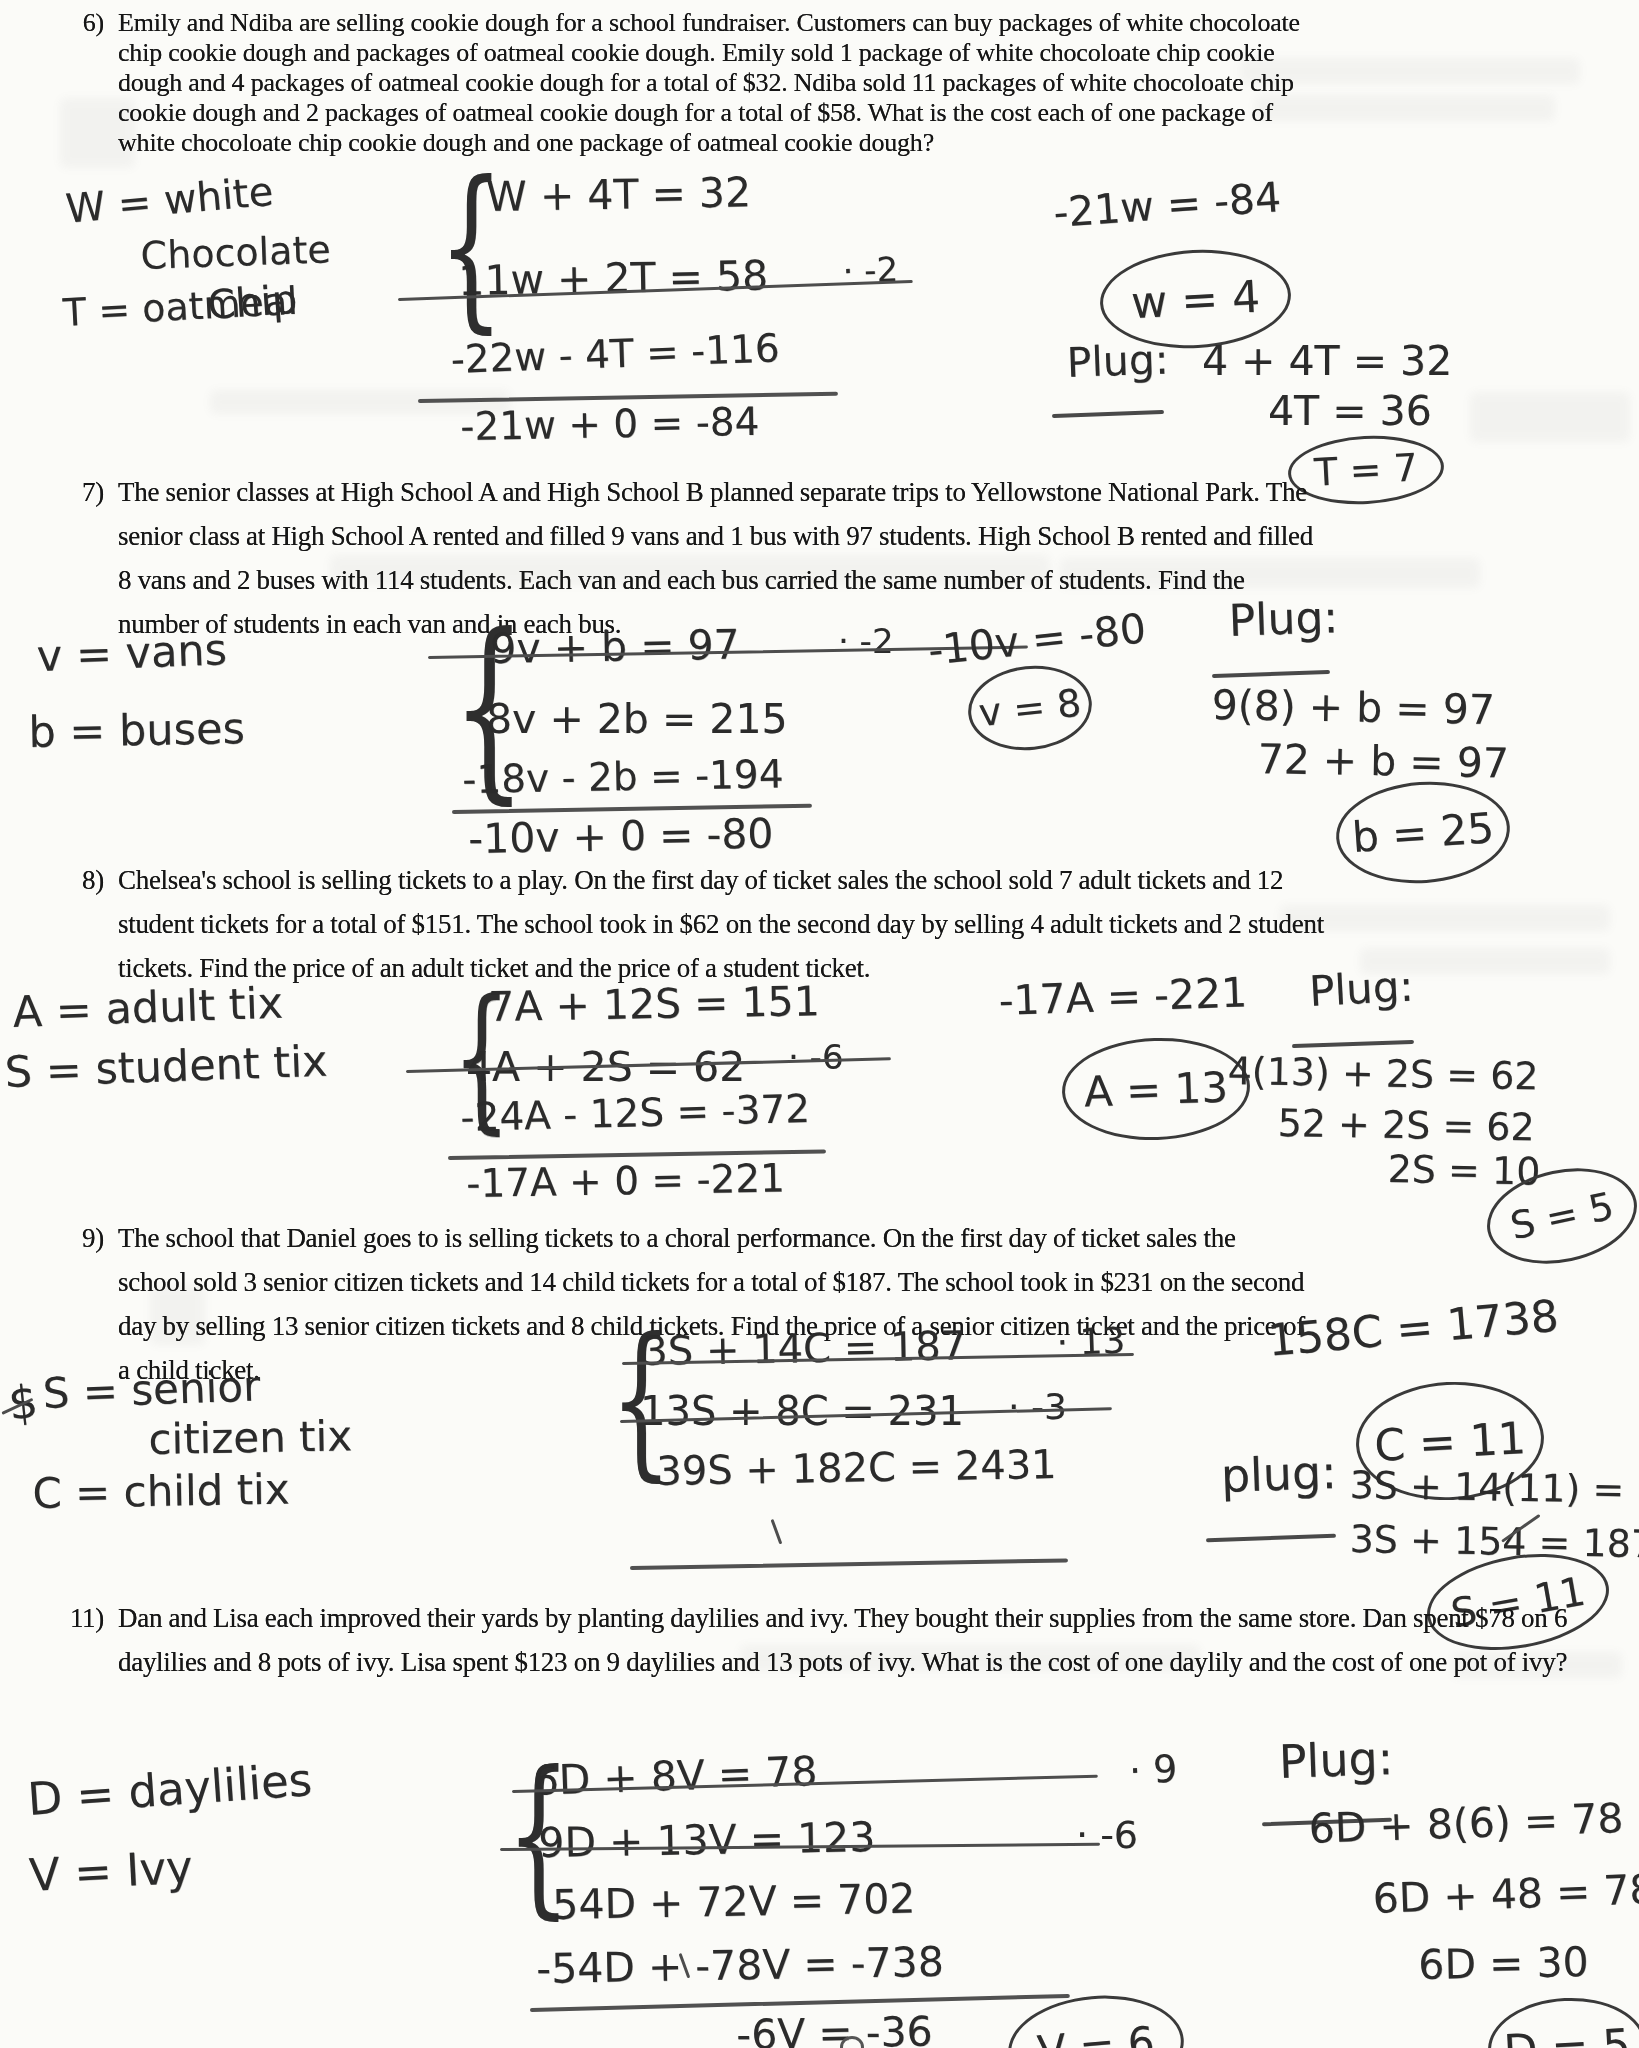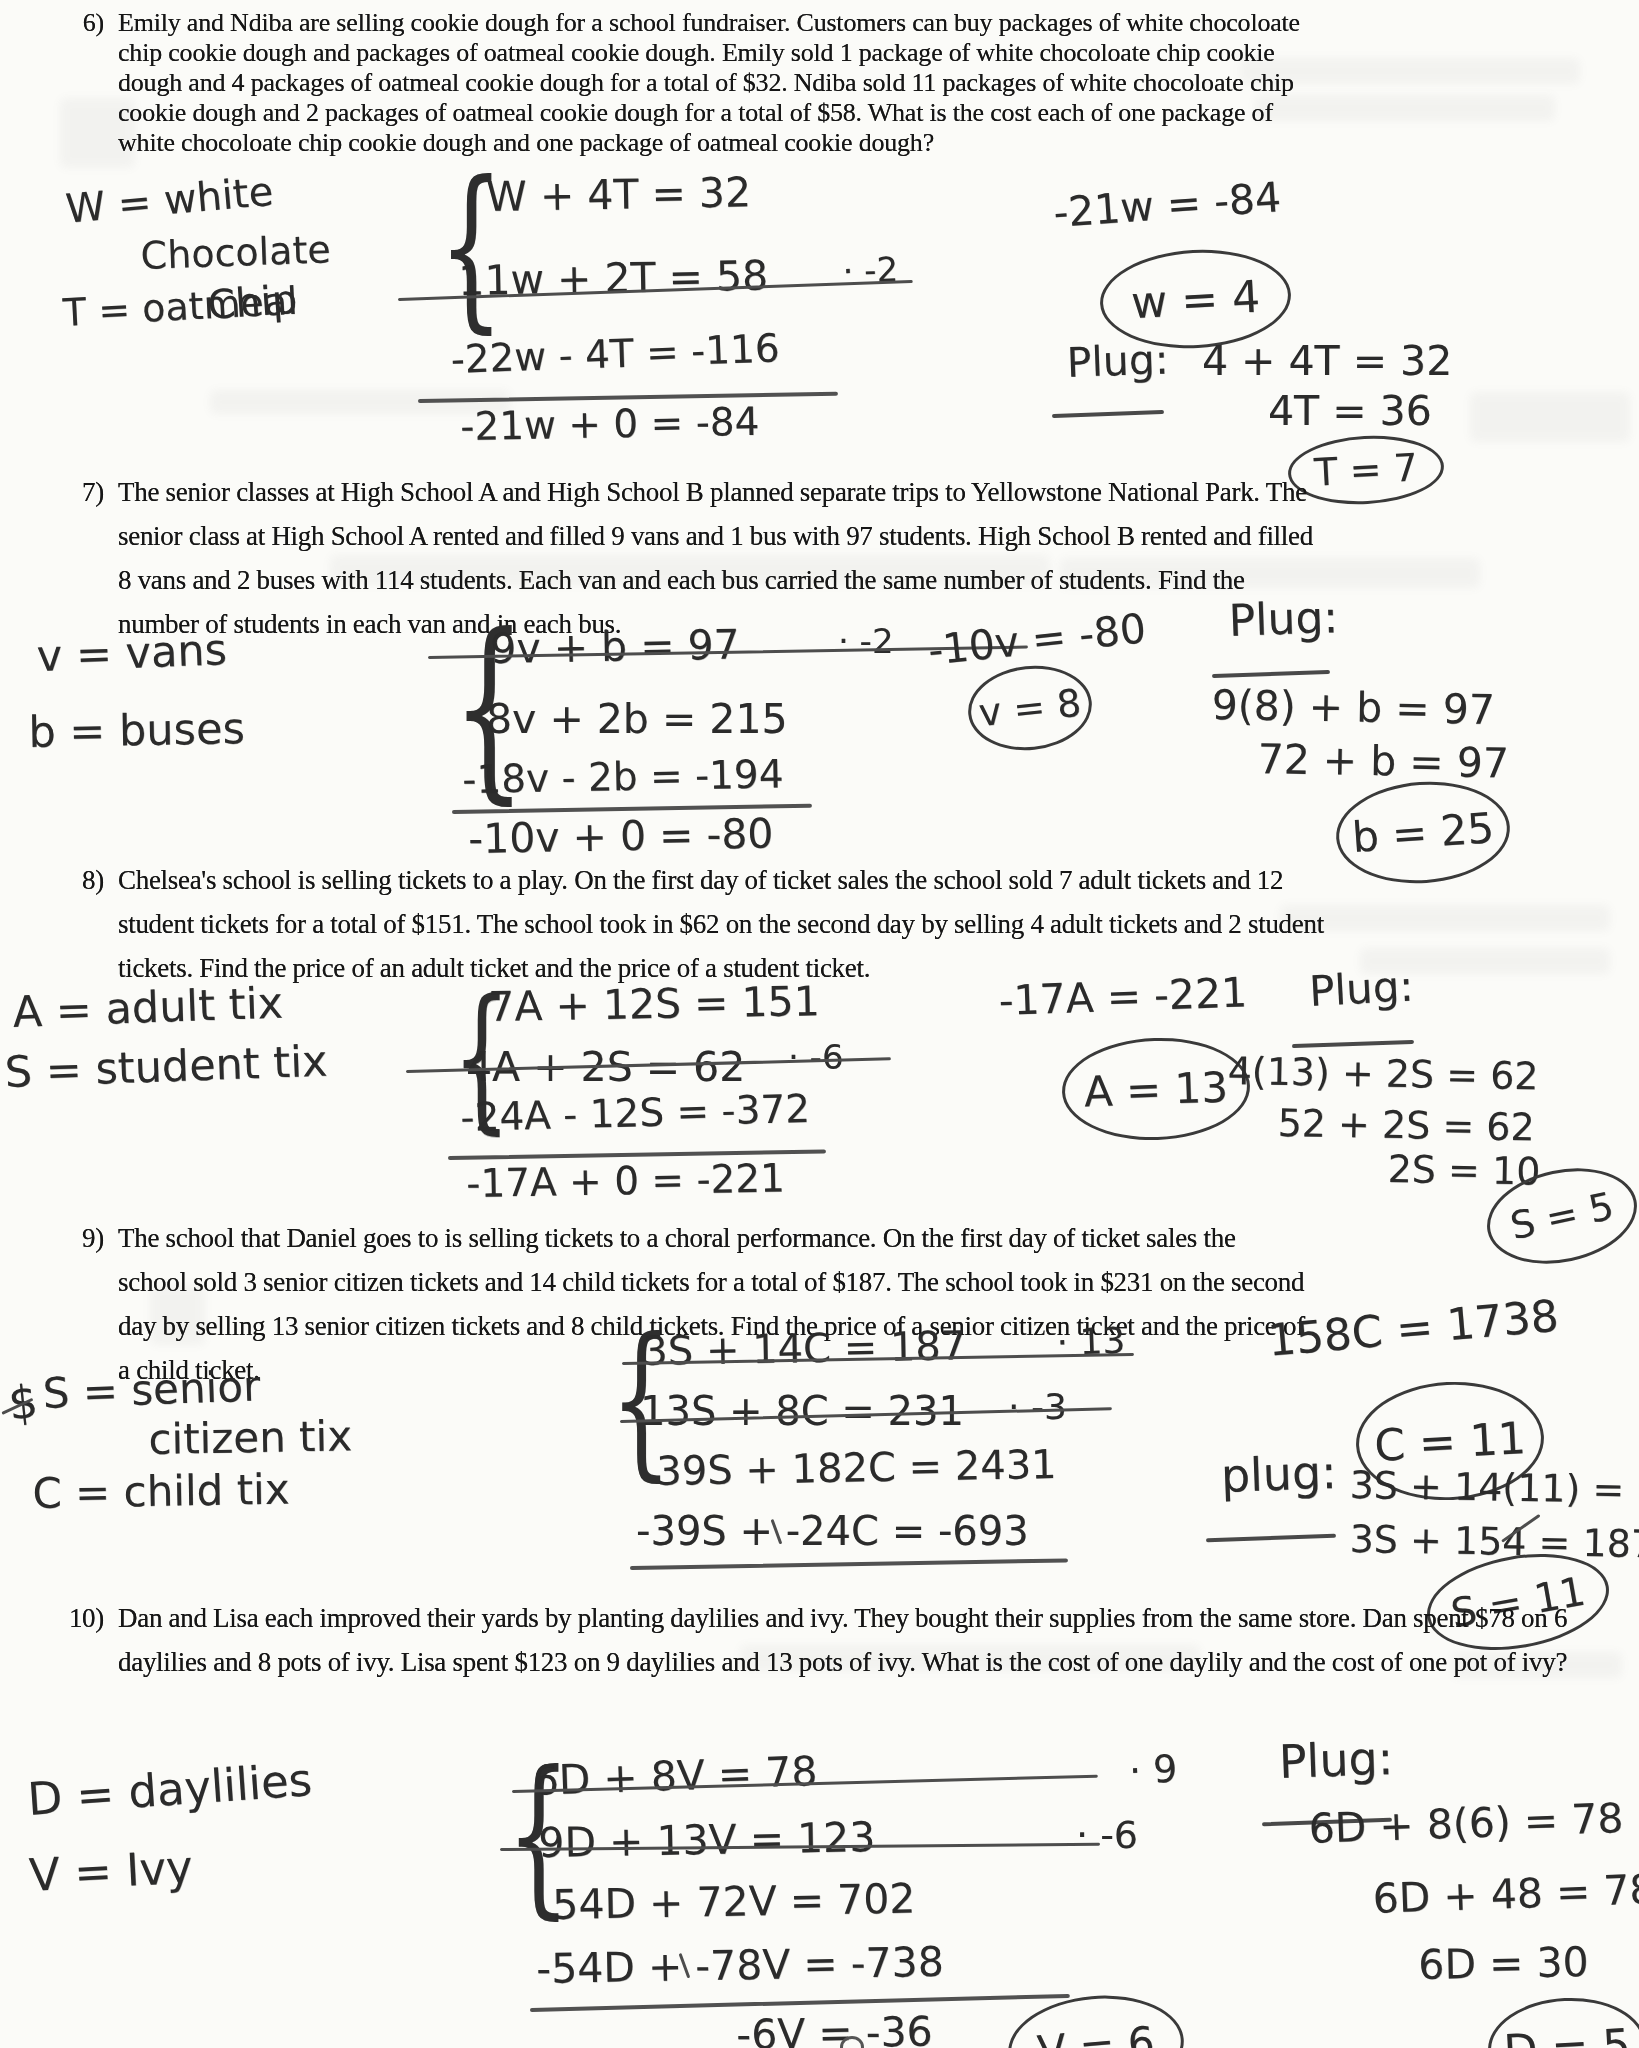--- a/index.html
+++ b/index.html
@@ -147,39 +147,38 @@
   <div class="hw" style="left:32px;top:1472px;font-size:42px;transform:rotate(-1deg)">C = child tix</div>
 
   <div class="brace" style="left:610px;top:1316px;font-size:158px;transform:scale(.62,1.05)">{</div>
   <div class="hw" style="left:642px;top:1330px;font-size:40px;transform:rotate(-1deg)">3S + 14C = 187</div>
   <div class="hw" style="left:1056px;top:1324px;font-size:36px;transform:rotate(-2deg)">· 13</div>
   <div class="strike" style="left:622px;top:1362px;width:512px;transform:rotate(-1deg)"></div>
   <div class="hw" style="left:640px;top:1390px;font-size:40px">13S + 8C = 231</div>
   <div class="hw" style="left:1008px;top:1388px;font-size:36px">· -3</div>
   <div class="strike" style="left:620px;top:1420px;width:492px;transform:rotate(-1.5deg)"></div>
   <div class="hw" style="left:656px;top:1450px;font-size:40px;transform:rotate(-1deg)">39S + 182C = 2431</div>
-  <div class="hw" style="left:636px;top:1510px;font-size:40px">-39S + -24C = -693</div>
   <div class="strike" style="left:772px;top:1518px;width:26px;transform:rotate(70deg)"></div>
   <div class="sumline" style="left:630px;top:1566px;width:438px;transform:rotate(-1deg)"></div>
 
   <div class="hw" style="left:1266px;top:1318px;font-size:44px;transform:rotate(-5deg)">158C = 1738</div>
   <div class="circle" style="left:1356px;top:1382px;width:182px;height:112px;transform:rotate(-3deg)">
     <span class="hwt" style="font-size:44px">C = 11</span>
   </div>
   <div class="hw" style="left:1220px;top:1452px;font-size:46px;transform:rotate(-2deg)">plug:</div>
   <div class="uline" style="left:1206px;top:1536px;width:130px;transform:rotate(-2deg)"></div>
   <div class="hw" style="left:1350px;top:1466px;font-size:38px;transform:rotate(1deg)">3S + 14(11) = 187</div>
   <div class="hw" style="left:1350px;top:1520px;font-size:38px;transform:rotate(1deg)">3S + 154 = 187</div>
   <div class="strike" style="left:1502px;top:1540px;width:46px;transform:rotate(-35deg)"></div>
   <div class="circle" style="left:1426px;top:1556px;width:178px;height:86px;transform:rotate(-10deg)">
     <span class="hwt" style="font-size:40px">S = 11</span>
   </div>
 
   <div class="problem p-wide" style="left:44px;top:1596px;width:1590px">
-    <div class="pnum p10num">10)</div>
+    <div class="pnum p10num">11)</div>
     <div class="ptext">Dan and Lisa each improved their yards by planting daylilies and ivy.  They bought their supplies from the same store.  Dan spent $78 on 6 daylilies and 8 pots of ivy.  Lisa spent $123 on 9 daylilies and 13 pots of ivy.  What is the cost of one daylily and the cost of one pot of ivy?</div>
   </div>
 
   <div class="hw" style="left:26px;top:1776px;font-size:45px;transform:rotate(-4deg)">D = daylilies</div>
   <div class="hw" style="left:28px;top:1852px;font-size:45px;transform:rotate(-3deg)">V = Ivy</div>
 
   <div class="brace" style="left:506px;top:1748px;font-size:165px;transform:scale(.62,1.05)">{</div>
   <div class="hw" style="left:532px;top:1760px;font-size:41px;transform:rotate(-2deg)">6D + 8V = 78</div>
   <div class="hw" style="left:1128px;top:1752px;font-size:38px;transform:rotate(-3deg)">· 9</div>
   <div class="strike" style="left:512px;top:1790px;width:586px;transform:rotate(-1.5deg)"></div>

